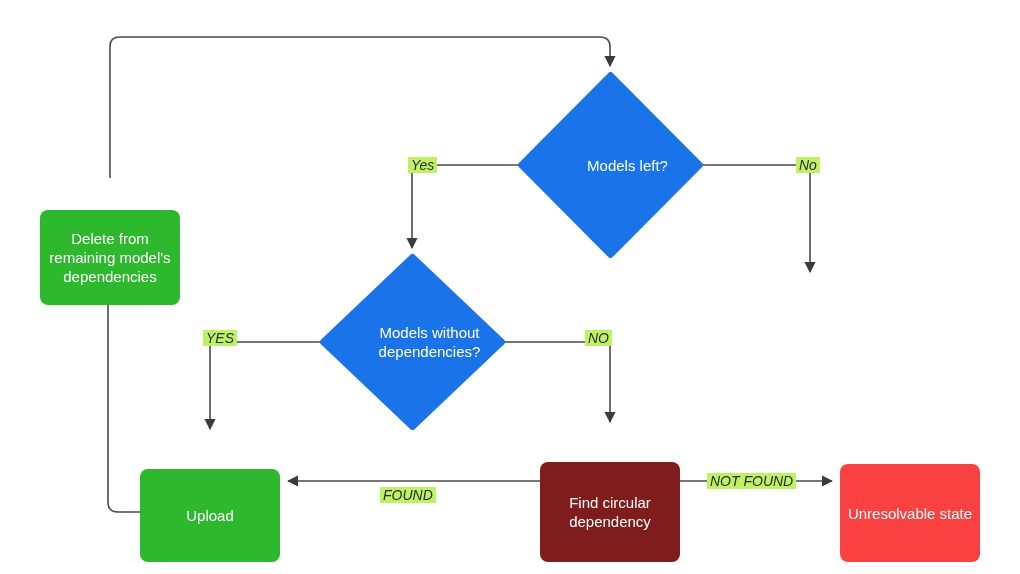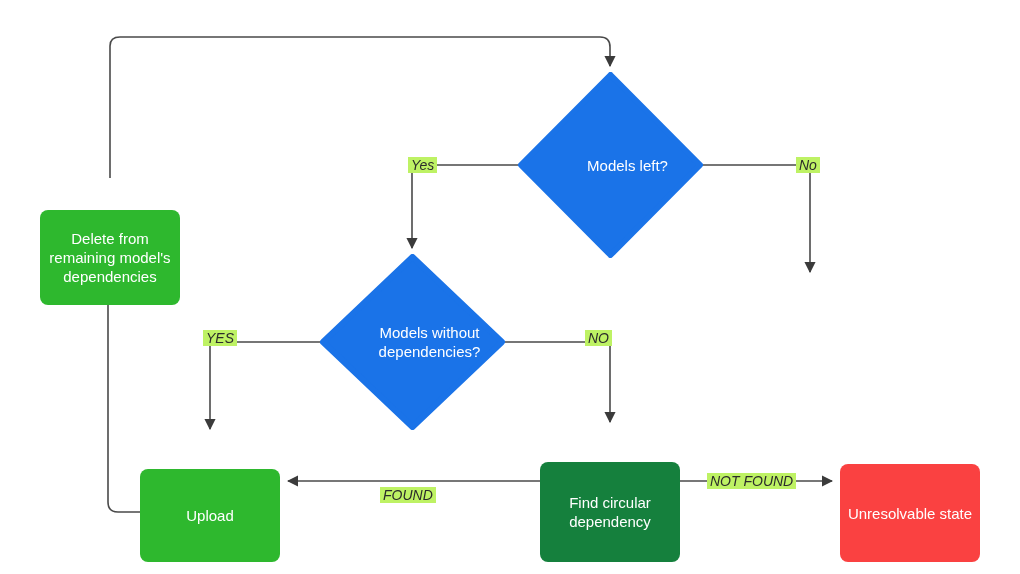--- a/index.html
+++ b/index.html
@@ -135,21 +135,21 @@
     </svg>
     <div class="diamond-label">
       <span>Models without dependencies?</span>
     </div>
   </div>
 
   <div class="node proc" style="left:140px; top:437px; width:140px; height:93px; background:#2eb82e;">
     <span>Upload</span>
   </div>
 
-  <div class="node proc" style="left:540px; top:430px; width:140px; height:100px; background:#15803d;">
+  <div class="node proc" style="left:540px; top:430px; width:140px; height:100px; background:#7f1d1d;">
     <span>Find circular dependency</span>
   </div>
 
   <div class="node proc" style="left:840px; top:432px; width:140px; height:98px; background:#fa4141;">
     <span>Unresolvable state</span>
   </div>
 
   <div class="edge-label" style="left:408px; top:157px;">Yes</div>
 
   <div class="edge-label" style="left:796px; top:157px;">No</div>

